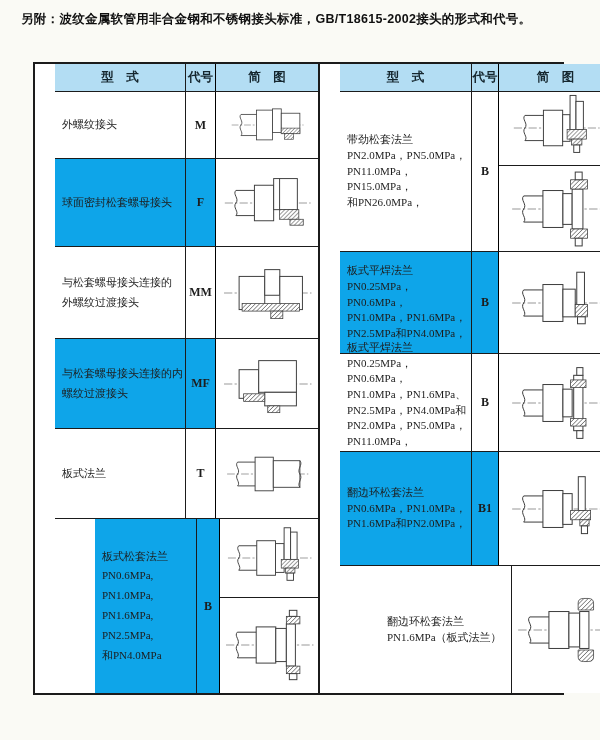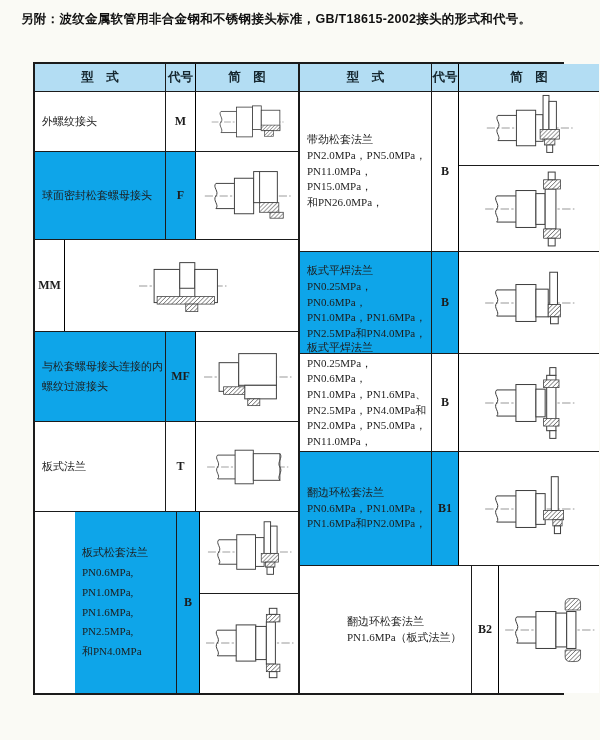--- a/index.html
+++ b/index.html
@@ -11,21 +11,21 @@
   }
   .title{
     position:absolute;left:21px;top:11px;width:540px;
     font-size:12.5px;font-weight:bold;color:#101010;letter-spacing:.3px;
   }
   .tbl{
     position:absolute;left:33px;top:62px;width:531px;height:633px;
     border:2px solid #1b1b1b;background:#fff;display:flex;box-sizing:border-box;
   }
   .tbl *{box-sizing:border-box;}
-  .half{display:flex;flex-direction:column;}
+  .half{display:flex;flex-direction:column;margin-left:20px;}
   .half.lt{width:263px;}
   .half.rt{flex:1;}
   .spacer{width:4px;background:#fff;border-left:1.5px solid #1b1b1b;border-right:1.5px solid #1b1b1b;}
   .row{display:flex;border-bottom:1px solid #1b1b1b;flex:0 0 auto;}
   .row.last{border-bottom:none;flex:1 1 auto;padding-left:40px;}
   .ct{
     border-right:1px solid #1b1b1b;display:flex;align-items:center;
     padding:2px 2px 2px 7px;
     font-family:"Liberation Serif","DejaVu Serif",serif;
     font-size:11px;color:#1d1d1d;white-space:pre-line;
@@ -77,21 +77,21 @@
 <div class="tbl">
 
   <div class="half lt">
 
     <div class="row hdr">
       <div class="ct">型　式</div>
       <div class="cc">代号</div>
       <div class="cd">简　图</div>
     </div>
 
-    <div class="row" style="height:60px">
+    <div class="row" style="height:67px">
       <div class="ct">外螺纹接头</div>
       <div class="cc">M</div>
       <div class="cd">
         <svg class="diag" viewBox="0 0 130 100" width="98" height="62">
           <use href="#cl"></use>
             <use href="#pipe"></use>
           <rect class="fw" x="74" y="24" width="14" height="38"></rect>
           <rect class="fw" x="88" y="31" width="30" height="33"></rect>
           <rect class="htc" x="88" y="55" width="30" height="9"></rect>
           <rect class="htc" x="93" y="64" width="15" height="9"></rect>
@@ -108,20 +108,22 @@
             <use href="#pipe"></use>
           <rect class="fw" x="74" y="17" width="32" height="42"></rect>
           <line class="ln" x1="82" y1="17" x2="82" y2="59"></line>
           <rect class="htc" x="82" y="59" width="26" height="13"></rect>
           <rect class="htc" x="96" y="72" width="18" height="8"></rect>
         </svg>
       </div>
     </div>
 
     <div class="row" style="height:92px">
+      <div class="ct">与松套螺母接头连接的
+外螺纹过渡接头</div>
       <div class="cc">MM</div>
       <div class="cd">
         <svg class="diag" viewBox="0 0 130 100" width="98" height="78">
           <use href="#cl"></use>
           <rect class="fw" x="28" y="28" width="34" height="44"></rect>
           <rect class="fw" x="62" y="19" width="20" height="34"></rect>
           <rect class="fw" x="82" y="28" width="30" height="44"></rect>
           <rect class="htc" x="32" y="64" width="76" height="10"></rect>
           <rect class="htc" x="70" y="74" width="16" height="10"></rect>
         </svg>
@@ -290,21 +292,20 @@
           <rect class="htc" x="84" y="52" width="26" height="12"></rect>
           <rect class="htc" x="96" y="64" width="12" height="8"></rect>
           <rect class="fw" x="98" y="72" width="8" height="10"></rect>
         </svg>
       </div>
     </div>
 
     <div class="row last">
       <div class="ct">翻边环松套法兰
 PN1.6MPa（板式法兰）</div>
-      <div class="cc">B2</div>
       <div class="cd">
         <svg class="diag" viewBox="0 0 130 100" width="100" height="86">
           <use href="#cl"></use>
             <use href="#pipe"></use>
           <rect class="fw" x="74" y="28" width="14" height="44"></rect>
           <rect class="fw" x="88" y="26" width="12" height="48"></rect>
           <path class="htc" d="M86,24 v-9 q0,-6 7,-6 h6 q7,0 7,6 v9 z"></path>
           <path class="htc" d="M86,76 v9 q0,6 7,6 h6 q7,0 7,-6 v-9 z"></path>
         </svg>
       </div>

